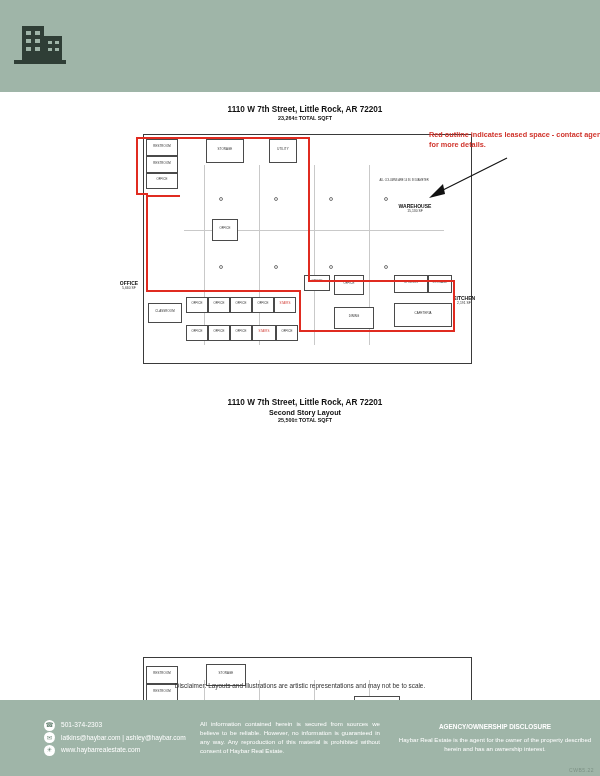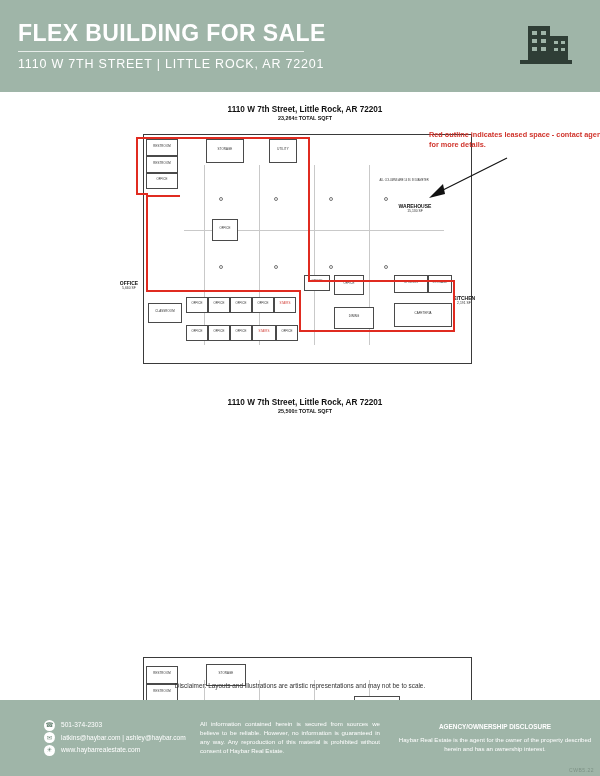--- a/index.html
+++ b/index.html
@@ -201,25 +201,20 @@
     right: 6px; bottom: 3px;
     font-size: 5px;
     color: #7d9285;
     letter-spacing: 0.5px;
   }
 </style>
 </head>
 <body>
 
 <div class="header">
-  <div class="header-left">
-    <div class="header-title">FLEX BUILDING FOR SALE</div>
-    <div class="header-rule"></div>
-    <div class="header-sub">1110 W 7TH STREET | LITTLE ROCK, AR 72201</div>
-  </div>
   <div class="header-logo">
     <svg width="70" height="52" viewBox="0 0 70 52">
       <rect x="18" y="6" width="22" height="34" fill="#2f3e36"></rect>
       <rect x="40" y="16" width="18" height="24" fill="#2f3e36"></rect>
       <rect x="10" y="40" width="52" height="4" fill="#2f3e36"></rect>
       <rect x="22" y="11" width="5" height="4" fill="#9fb5a8"></rect>
       <rect x="31" y="11" width="5" height="4" fill="#9fb5a8"></rect>
       <rect x="22" y="19" width="5" height="4" fill="#9fb5a8"></rect>
       <rect x="31" y="19" width="5" height="4" fill="#9fb5a8"></rect>
       <rect x="22" y="27" width="5" height="4" fill="#9fb5a8"></rect>
@@ -344,20 +339,21 @@
 
   <div class="callout" style="left:429px; top:38px;">Red outline indicates leased space - contact agent for more details.</div>
   <svg style="position:absolute; left:425px; top:62px;" width="85" height="46" viewBox="0 0 85 46">
     <line x1="82" y1="4" x2="14" y2="38" stroke="#111" stroke-width="1.1"></line>
     <polygon points="4,44 18,30 20,40" fill="#111"></polygon>
   </svg>
 
   <div class="plan-block" style="left:140px; top:306px; width:330px;">
     <div class="plan-caption">
       <div class="l1">1110 W 7th Street, Little Rock, AR 72201</div>
+      <div class="l2">Second Story Layout</div>
       <div class="l3">25,500± TOTAL SQFT</div>
     </div>
   </div>
 
   <div class="plan" style="left:143px; top:335px; width:329px; height:243px;">
 
     <div class="wall" style="left:60px; top:22px; width:0.5px; height:190px; background:#c9c9c9;"></div>
     <div class="wall" style="left:115px; top:22px; width:0.5px; height:190px; background:#c9c9c9;"></div>
     <div class="wall" style="left:170px; top:22px; width:0.5px; height:190px; background:#c9c9c9;"></div>
     <div class="wall" style="left:225px; top:22px; width:0.5px; height:190px; background:#c9c9c9;"></div>

